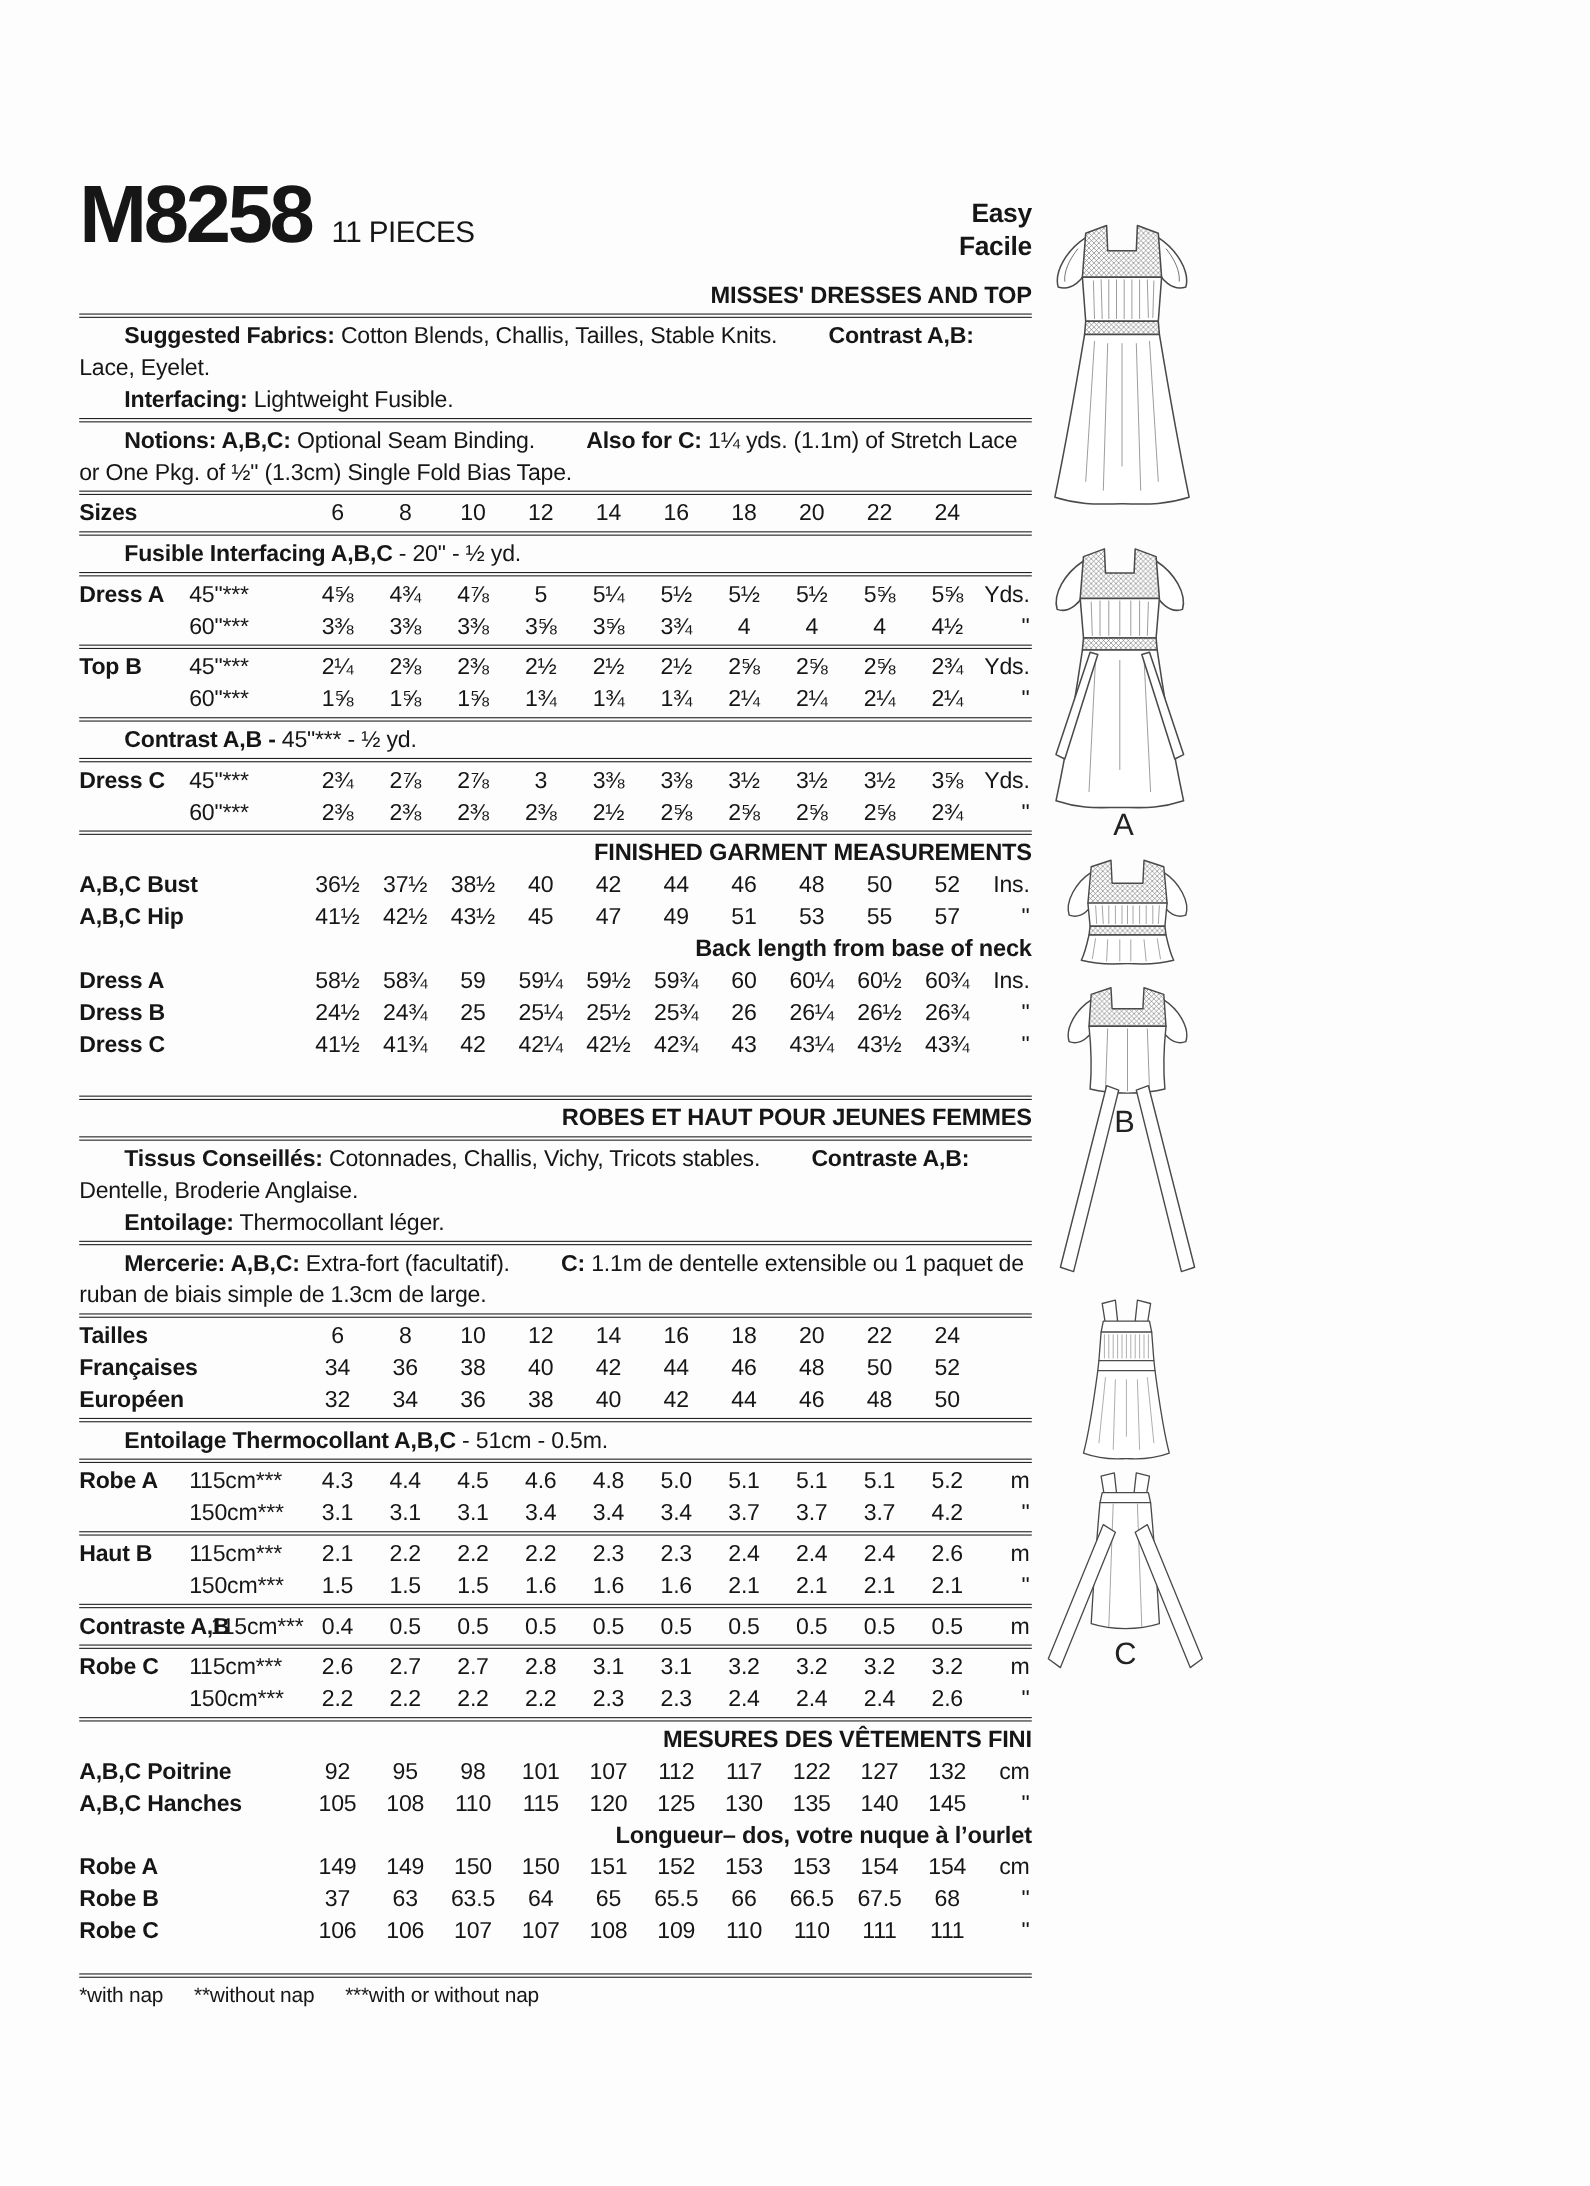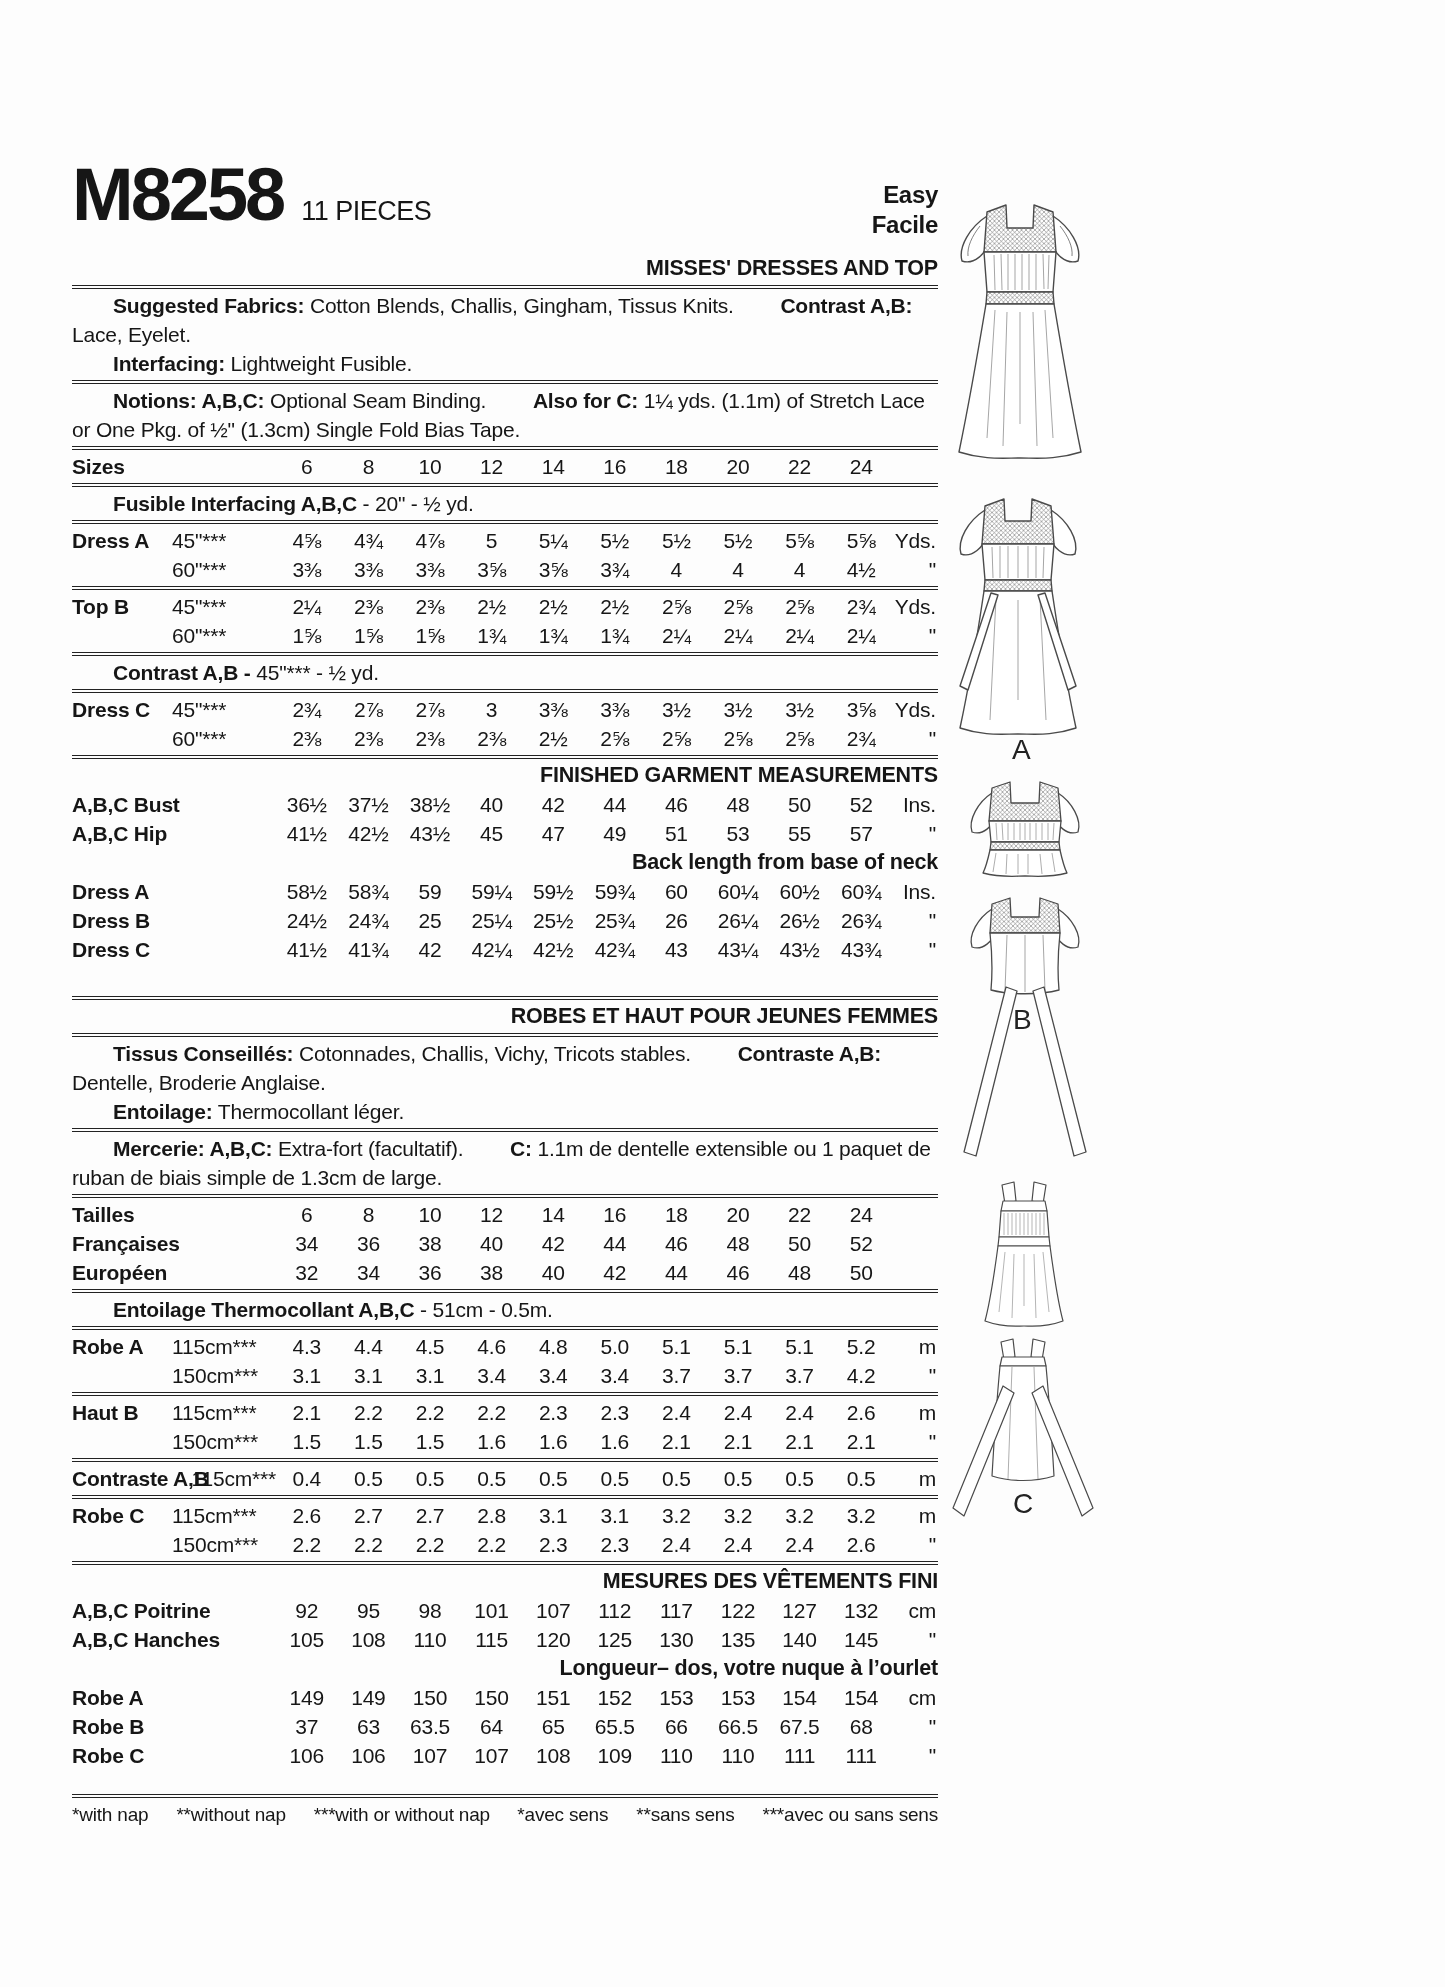--- a/index.html
+++ b/index.html
@@ -40,21 +40,21 @@
 </div>
 <div class="difficulty">
   <div>Easy</div>
   <div>Facile</div>
 </div>
 
 <div class="text-column">
   <div id="blocks">
       <div class="t-heading">MISSES' DRESSES AND TOP</div>
       <div class="rule"></div>
-      <div class="t-rich"><span class="b">Suggested Fabrics:</span><span> Cotton Blends, Challis, Gingham, Tissus Knits. </span><span class="b">Contrast A,B:</span><span> Lace, Eyelet.</span></div>
+      <div class="t-rich"><span class="b">Suggested Fabrics:</span><span> Cotton Blends, Challis, Tailles, Stable Knits. </span><span class="b">Contrast A,B:</span><span> Lace, Eyelet.</span></div>
       <div class="t-rich"><span class="b">Interfacing:</span><span> Lightweight Fusible.</span></div>
       <div class="rule"></div>
       <div class="t-rich"><span class="b">Notions: A,B,C:</span><span> Optional Seam Binding. </span><span class="b">Also for C:</span><span> 1¼ yds. (1.1m) of Stretch Lace or One Pkg. of ½" (1.3cm) Single Fold Bias Tape.</span></div>
       <div class="rule"></div>
       <div class="row">
         <div class="left-pair">
           <div class="c-label">Sizes</div>
         </div>
         <div class="c-val">6</div>
         <div class="c-val">8</div>
@@ -526,25 +526,20 @@
         <div class="c-unit">"</div>
       </div>
       <div class="gap" style="height: 22px;"></div>
       <div class="rule"></div>
     </div>
   <div class="footnotes">
     <div class="fn-group">
       <span>*with nap</span>
       <span>**without nap</span>
       <span>***with or without nap</span>
-    </div>
-    <div class="fn-group">
-      <span>*avec sens</span>
-      <span>**sans sens</span>
-      <span>***avec ou sans sens</span>
     </div>
   </div>
 </div>
 
 <div class="illustrations">
   <svg width="0" height="0" style="position:absolute">
     <defs>
       <pattern id="lace" patternUnits="userSpaceOnUse" width="4.5" height="4.5">
         <rect width="4.5" height="4.5" fill="#fff"></rect>
         <path d="M0,4.5 L4.5,0 M0,0 L4.5,4.5" stroke="#6e6e6e" stroke-width="0.55"></path>

